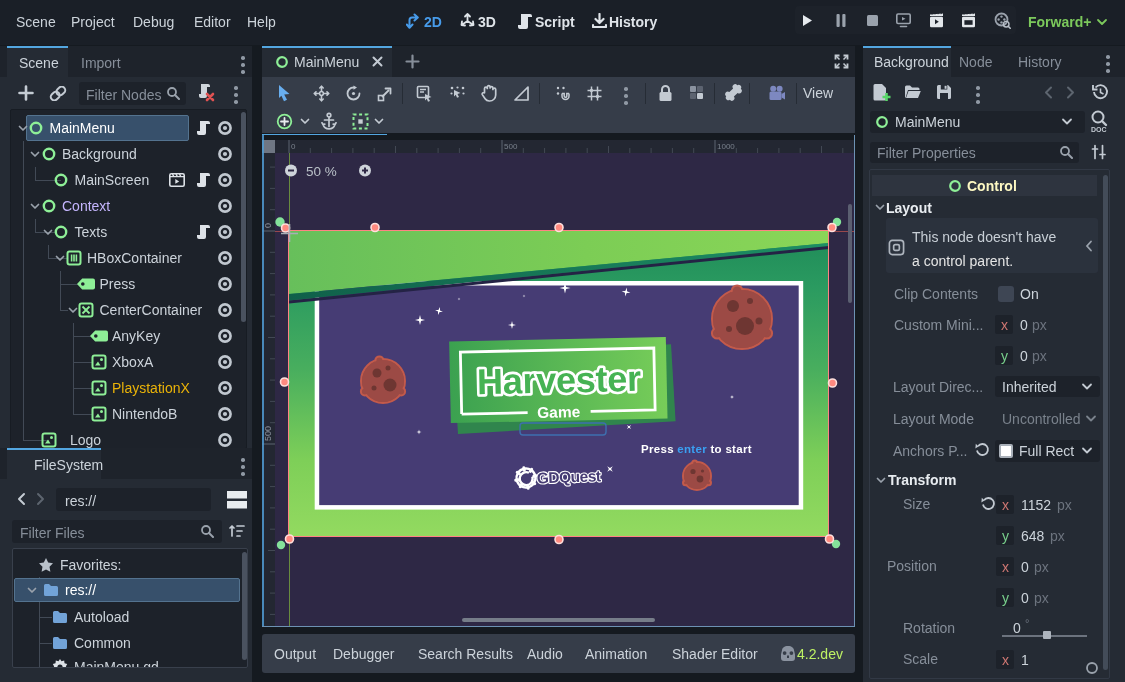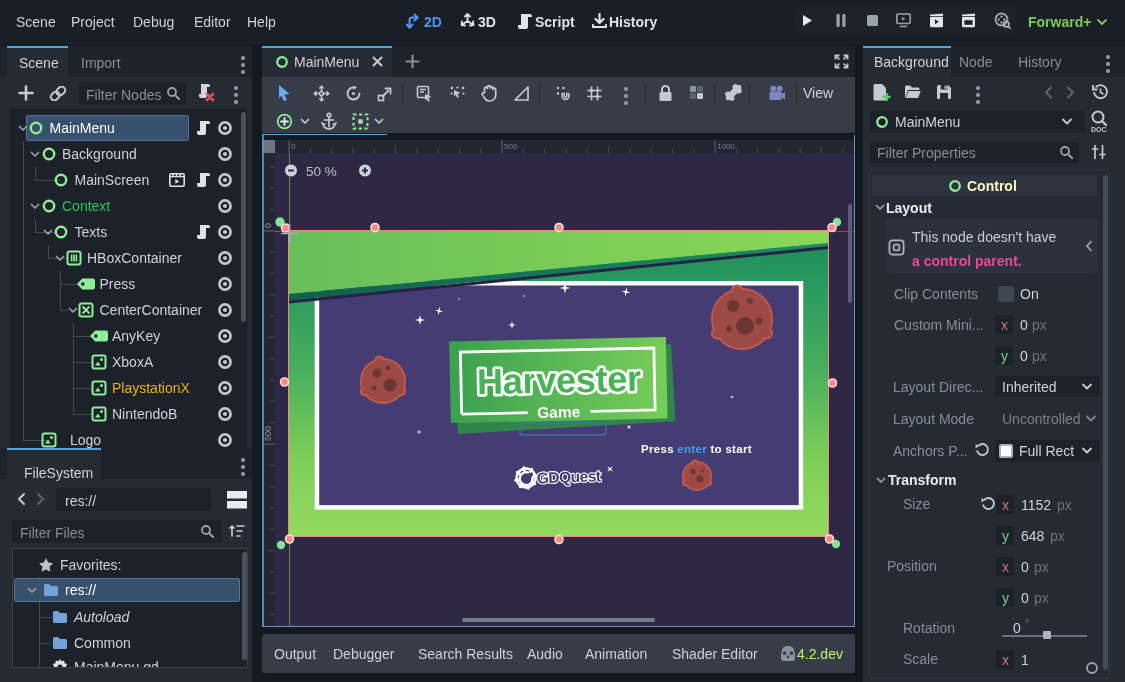--- a/index.html
+++ b/index.html
@@ -188,21 +188,21 @@
         <svg class="abs" style="left:207px;top:63px;" width="16" height="16" viewBox="0 0 16 16">
           <circle cx="8" cy="8" r="5.6" fill="none" stroke="#c0c7cf" stroke-width="2.6"></circle>
           <circle cx="8" cy="8" r="2.1" fill="#c0c7cf"></circle>
         </svg>
         <svg class="abs" style="left:20.0px;top:93.5px;" width="10" height="7" viewBox="0 0 10 7">
           <path d="M1.5 1.5 L5 5 L8.5 1.5" stroke="#9aa2ac" stroke-width="1.7" fill="none" stroke-linecap="round" stroke-linejoin="round"></path>
         </svg>
         <svg class="abs" style="left:30.5px;top:89px;" width="16" height="16" viewBox="0 0 16 16">
           <circle cx="8" cy="8" r="5.2" fill="none" stroke="#8eef97" stroke-width="2.4"></circle>
         </svg>
-        <div class="abs txt" style="left:52.0px;top:90px;color:#22c55e;">Context</div>
+        <div class="abs txt" style="left:52.0px;top:90px;color:#c4b5fd;">Context</div>
         <svg class="abs" style="left:207px;top:89px;" width="16" height="16" viewBox="0 0 16 16">
           <circle cx="8" cy="8" r="5.6" fill="none" stroke="#c0c7cf" stroke-width="2.6"></circle>
           <circle cx="8" cy="8" r="2.1" fill="#c0c7cf"></circle>
         </svg>
         <svg class="abs" style="left:32.5px;top:119.5px;" width="10" height="7" viewBox="0 0 10 7">
           <path d="M1.5 1.5 L5 5 L8.5 1.5" stroke="#9aa2ac" stroke-width="1.7" fill="none" stroke-linecap="round" stroke-linejoin="round"></path>
         </svg>
         <svg class="abs" style="left:43px;top:115px;" width="16" height="16" viewBox="0 0 16 16">
           <circle cx="8" cy="8" r="5.2" fill="none" stroke="#8eef97" stroke-width="2.4"></circle>
         </svg>
@@ -295,21 +295,21 @@
         <svg class="abs" style="left:207px;top:323px;" width="16" height="16" viewBox="0 0 16 16">
           <circle cx="8" cy="8" r="5.6" fill="none" stroke="#c0c7cf" stroke-width="2.6"></circle>
           <circle cx="8" cy="8" r="2.1" fill="#c0c7cf"></circle>
         </svg>
       </div>
 
     <div class="abs" style="left:241px;top:66px;width:5px;height:210px;background:#4a525f;border-radius:3px;"></div>
 
     <div class="abs tabstrip" style="left:0;top:402px;width:252px;height:31px;"></div>
     <div class="abs tab-active" style="left:7px;top:402px;width:94px;height:31px;"></div>
-    <div class="abs txt" style="left:24px;top:412px;margin-top:8px;">FileSystem</div>
+    <div class="abs txt" style="left:34px;top:412px;">FileSystem</div>
     <div class="abs dots3" style="left:241px;top:412px;">
         <i></i>
         <i></i>
         <i></i>
       </div>
 
     <svg class="abs" style="left:16px;top:446px;" width="10" height="14" viewBox="0 0 10 14">
         <path d="M8 2 L3 7 L8 12" stroke="#c4cbd3" stroke-width="2" fill="none" stroke-linecap="round" stroke-linejoin="round"></path>
       </svg>
     <svg class="abs" style="left:36px;top:446px;" width="10" height="14" viewBox="0 0 10 14">
@@ -346,21 +346,21 @@
         <svg class="abs" style="left:15px;top:38.5px;" width="10" height="7" viewBox="0 0 10 7">
           <path d="M1.5 1.5 L5 5 L8.5 1.5" stroke="#9aa2ac" stroke-width="1.7" fill="none" stroke-linecap="round" stroke-linejoin="round"></path>
         </svg>
         <svg class="abs" style="left:31px;top:35px;" width="16" height="14" viewBox="0 0 16 14">
           <path d="M1 2.5 A1.5 1.5 0 0 1 2.5 1 H6 L8 3 H13.5 A1.5 1.5 0 0 1 15 4.5 V11.5 A1.5 1.5 0 0 1 13.5 13 H2.5 A1.5 1.5 0 0 1 1 11.5 Z" fill="#72a3d8"></path>
         </svg>
         <div class="abs txt" style="left:53px;top:35px;color:#fff;">res://</div>
         <svg class="abs" style="left:40px;top:62px;" width="16" height="14" viewBox="0 0 16 14">
           <path d="M1 2.5 A1.5 1.5 0 0 1 2.5 1 H6 L8 3 H13.5 A1.5 1.5 0 0 1 15 4.5 V11.5 A1.5 1.5 0 0 1 13.5 13 H2.5 A1.5 1.5 0 0 1 1 11.5 Z" fill="#72a3d8"></path>
         </svg>
-        <div class="abs txt" style="left:62px;top:62px;font-style:italic;">Autoload</div>
+        <div class="abs txt" style="left:62px;top:62px;">Autoload</div>
         <svg class="abs" style="left:40px;top:88px;" width="16" height="14" viewBox="0 0 16 14">
           <path d="M1 2.5 A1.5 1.5 0 0 1 2.5 1 H6 L8 3 H13.5 A1.5 1.5 0 0 1 15 4.5 V11.5 A1.5 1.5 0 0 1 13.5 13 H2.5 A1.5 1.5 0 0 1 1 11.5 Z" fill="#72a3d8"></path>
         </svg>
         <div class="abs txt" style="left:62px;top:88px;">Common</div>
         <svg class="abs" style="left:40px;top:111px;" width="16" height="16" viewBox="0 0 16 16">
           <path d="M8 0 L9.5 2.2 L12.2 1.5 L12.5 4.2 L15.2 5 L13.8 7.4 L15.6 9.5 L13.2 10.9 L13.6 13.6 L10.9 13.5 L9.9 16 L8 14.2 L6.1 16 L5.1 13.5 L2.4 13.6 L2.8 10.9 L0.4 9.5 L2.2 7.4 L0.8 5 L3.5 4.2 L3.8 1.5 L6.5 2.2 Z" fill="#dde2e7"></path>
           <circle cx="8" cy="8" r="2.6" fill="#1d222a"></circle>
         </svg>
         <div class="abs txt" style="left:62px;top:112px;">MainMenu.gd</div>
       </div>
@@ -776,21 +776,21 @@
     <svg class="abs" style="left:12px;top:158px;" width="10" height="7" viewBox="0 0 10 7">
         <path d="M1.5 1.5 L5 5 L8.5 1.5" stroke="#9aa2ac" stroke-width="1.7" fill="none" stroke-linecap="round" stroke-linejoin="round"></path>
       </svg>
     <div class="abs txt" style="left:23px;top:155px;font-weight:bold;color:#e8ecf0;">Layout</div>
     <div class="abs" style="left:23px;top:172px;width:212px;height:55px;background:#2b323d;border-radius:3px;"></div>
     <svg class="abs" style="left:25px;top:193px;" width="17" height="17" viewBox="0 0 18 18">
         <rect x="1.5" y="1.5" width="15" height="15" rx="3" fill="none" stroke="#aeb5be" stroke-width="1.8"></rect>
         <rect x="6" y="6" width="6" height="6" rx="1.5" fill="none" stroke="#aeb5be" stroke-width="1.8"></rect>
       </svg>
     <div class="abs txt" style="left:49px;top:184px;color:#c8cfd6;">This node doesn't have</div>
-    <div class="abs txt" style="left:49px;top:208px;color:#ec4899;font-weight:bold;">a control parent.</div>
+    <div class="abs txt" style="left:49px;top:208px;color:#e5e5e5;">a control parent.</div>
     <svg class="abs" style="left:222px;top:194px;" width="8" height="12" viewBox="0 0 8 12">
         <path d="M6 1.5 L2 6 L6 10.5" stroke="#9aa2ac" stroke-width="1.8" fill="none" stroke-linecap="round"></path>
       </svg>
     <div class="abs txt dim" style="left:31px;top:241px;">Clip Contents</div>
     <div class="abs" style="left:135px;top:240px;width:16px;height:16px;background:#3e4654;border-radius:3px;"></div>
     <div class="abs txt" style="left:157px;top:241px;">On</div>
     <div class="abs txt dim" style="left:31px;top:272px;">Custom Mini...</div>
     <div class="abs" style="left:132px;top:269px;width:18px;height:19px;background:#1d222a;border-radius:2px;"></div>
     <div class="abs txt" style="left:138px;top:272px;color:#cd7672;">x</div>
     <div class="abs txt" style="left:157px;top:272px;">0</div>

